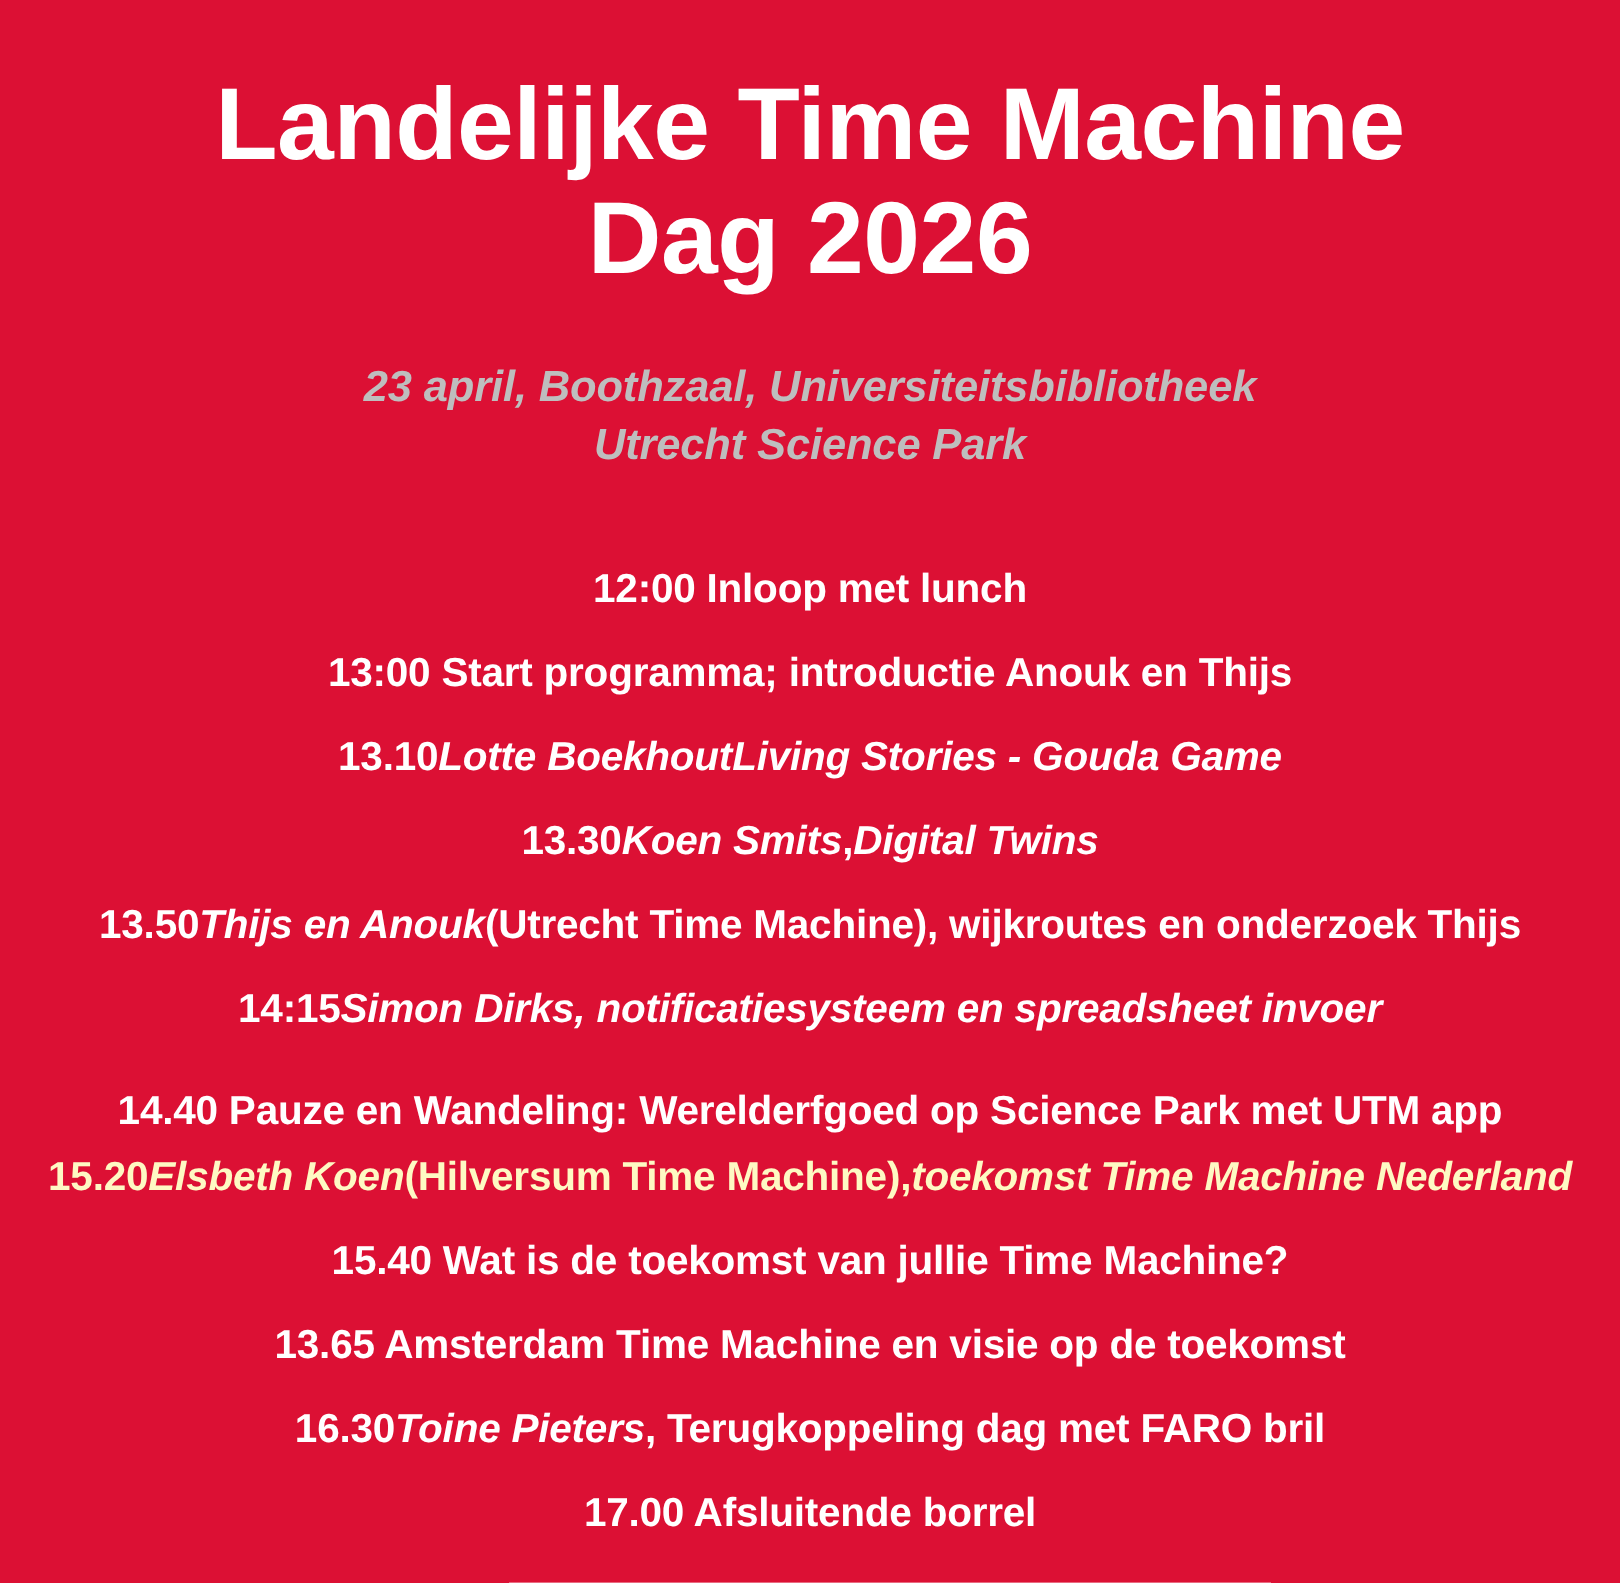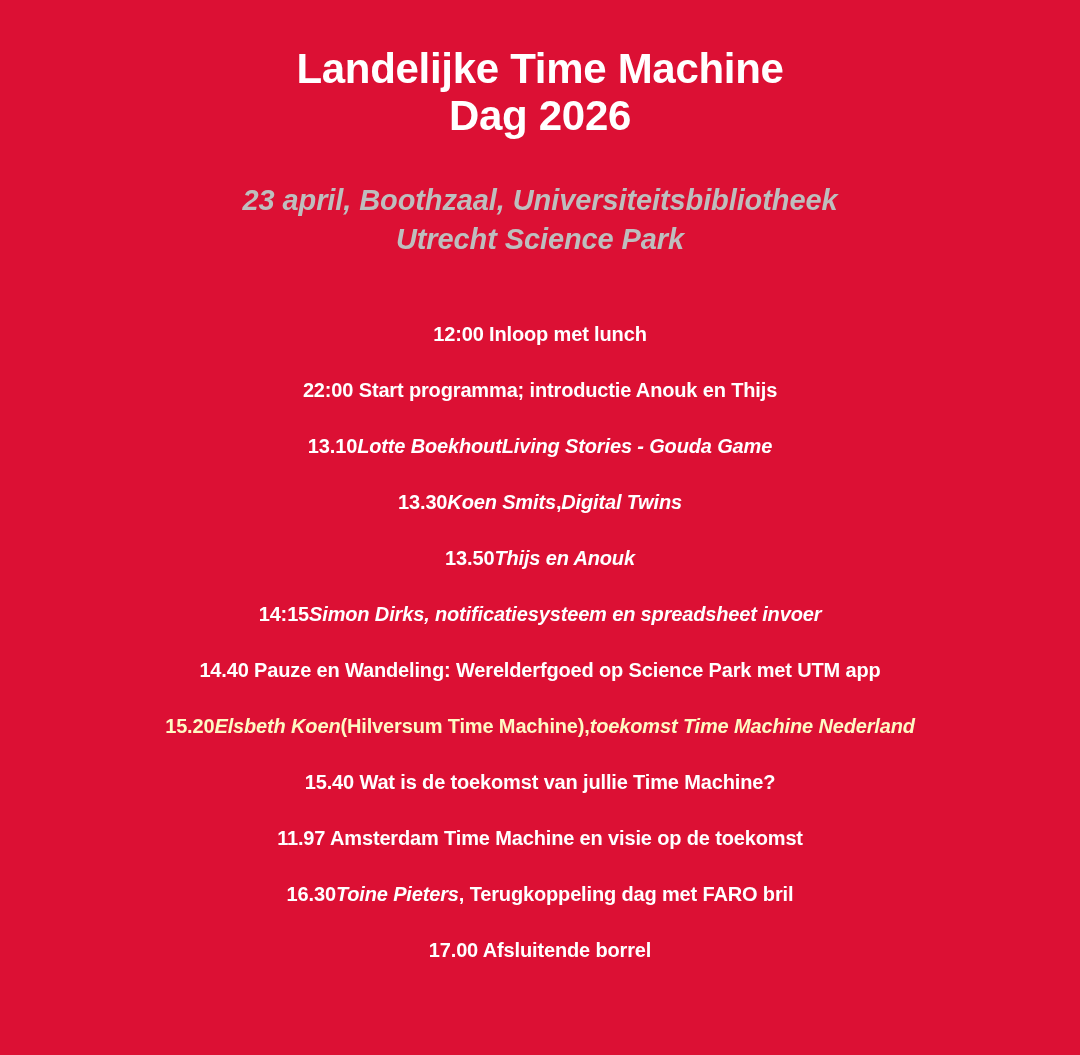--- a/index.html
+++ b/index.html
@@ -22,21 +22,21 @@
     display: flex;
     flex-direction: column;
     align-items: center;
   }
   .title-block {
     width: 100%;
     text-align: center;
     margin-top: 45px;
   }
   .poster-title {
-    font-size: 42px;
+    font-size: 68px;
     font-weight: 700;
     line-height: 1.12;
     letter-spacing: -0.3px;
     margin: 0;
     padding: 0 60px;
     box-sizing: border-box;
   }
   .subtitle-block {
     width: 100%;
     text-align: center;
@@ -57,21 +57,21 @@
     margin-top: 48px;
     padding: 0 18px;
     box-sizing: border-box;
     display: flex;
     flex-direction: column;
     align-items: center;
   }
   .schedule-item {
     width: 100%;
     text-align: center;
-    font-size: 20px;
+    font-size: 27px;
     font-weight: 700;
     line-height: 1.2;
     height: 56px;
     display: flex;
     align-items: center;
     justify-content: center;
     letter-spacing: -0.15px;
     white-space: nowrap;
   }
   .schedule-item .run-italic {
@@ -98,55 +98,56 @@
       <span>23 april, Boothzaal, Universiteitsbibliotheek</span><br>
       <span>Utrecht Science Park</span>
     </h2>
   </div>
 
   <div class="schedule" id="schedule-list">
       <div class="schedule-item" style="color: rgb(255, 255, 255);">
         <span class="run-normal">12:00 Inloop met lunch</span>
       </div>
       <div class="schedule-item" style="color: rgb(255, 255, 255);">
-        <span class="run-normal">22:00 Start programma; introductie Anouk en Thijs</span>
+        <span class="run-normal">13:00 Start programma; introductie Anouk en Thijs</span>
       </div>
       <div class="schedule-item" style="color: rgb(255, 255, 255);">
         <span class="run-normal">13.10 </span>
         <span class="run-italic">Lotte Boekhout</span>
         <span class="run-italic">Living Stories - Gouda Game</span>
       </div>
       <div class="schedule-item" style="color: rgb(255, 255, 255);">
         <span class="run-normal">13.30 </span>
         <span class="run-italic">Koen Smits</span>
         <span class="run-normal">, </span>
         <span class="run-italic">Digital Twins</span>
       </div>
       <div class="schedule-item" style="color: rgb(255, 255, 255);">
         <span class="run-normal">13.50 </span>
         <span class="run-italic">Thijs en Anouk</span>
+        <span class="run-normal"> (Utrecht Time Machine), wijkroutes en onderzoek Thijs</span>
       </div>
       <div class="schedule-item" style="color: rgb(255, 255, 255);">
         <span class="run-normal">14:15 </span>
         <span class="run-italic">Simon Dirks, notificatiesysteem en spreadsheet invoer</span>
       </div>
-      <div class="schedule-item" style="color: rgb(255, 255, 255);">
+      <div class="schedule-item" style="color: rgb(255, 255, 255); align-items: flex-end;">
         <span class="run-normal">14.40 Pauze en Wandeling: Werelderfgoed op Science Park met UTM app</span>
       </div>
       <div class="schedule-item" style="color: #fef9c3;">
         <span class="run-normal">15.20 </span>
         <span class="run-italic">Elsbeth Koen</span>
         <span class="run-normal"> (Hilversum Time Machine), </span>
         <span class="run-italic">toekomst Time Machine Nederland</span>
       </div>
       <div class="schedule-item" style="color: rgb(255, 255, 255);">
         <span class="run-normal">15.40 Wat is de toekomst van jullie Time Machine?</span>
       </div>
       <div class="schedule-item" style="color: rgb(255, 255, 255);">
-        <span class="run-normal">11.97 Amsterdam Time Machine en visie op de toekomst</span>
+        <span class="run-normal">13.65 Amsterdam Time Machine en visie op de toekomst</span>
       </div>
       <div class="schedule-item" style="color: rgb(255, 255, 255);">
         <span class="run-normal">16.30 </span>
         <span class="run-italic">Toine Pieters</span>
         <span class="run-normal">, Terugkoppeling dag met FARO bril</span>
       </div>
       <div class="schedule-item" style="color: rgb(255, 255, 255); text-align: center;">
         <span class="run-normal">17.00 Afsluitende borrel</span>
       </div>
     </div>

